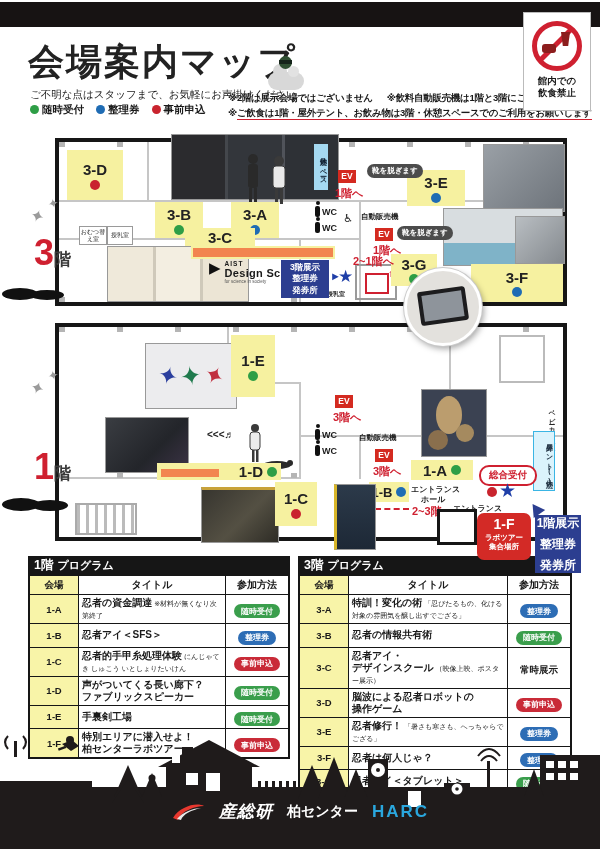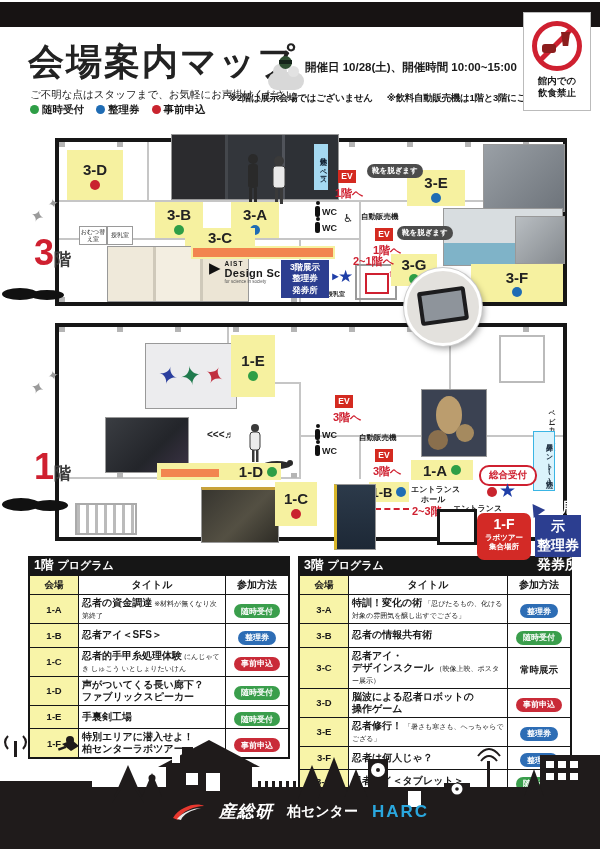--- a/index.html
+++ b/index.html
@@ -128,23 +128,25 @@
     <span class="cloud"></span>
       <span class="head"></span>
       <span class="band"></span>
   </div>
   <div class="abs subtitle">ご不明な点はスタッフまで、お気軽にお声掛けください</div>
   <div class="abs legend">
     <span><span class="ldot js-ldot" style="background: rgb(46, 158, 70);"></span><span>随時受付</span></span>
     <span><span class="ldot js-ldot" style="background: rgb(31, 108, 180);"></span><span>整理券</span></span>
     <span><span class="ldot js-ldot" style="background: rgb(201, 36, 46);"></span><span>事前申込</span></span>
   </div>
-  <div class="abs schedule">開催日 10/28(土)、開催時間 10:00~15:00</div>
   <div class="abs notes1">
     <span>※2階は展示会場ではございません</span><span>※飲料自動販売機は1階と3階にございます</span>
+  </div>
+  <div class="abs notes2">
+    <span>※</span><span class="u-red">ご飲食は1階・屋外テント、お飲み物は3階・休憩スペースでのご利用をお願いします</span>
   </div>
 
   <div class="abs map map3f">
     <div class="pillars" style="left:0;top:0;width:504px;"></div>
     <div class="wall" style="left:0;top:58px;width:504px;height:2px;"></div>
     <div class="wall" style="left:0;top:96px;width:300px;height:2px;"></div>
     <div class="wall" style="left:88px;top:0;width:2px;height:58px;"></div>
     <div class="wall" style="left:146px;top:0;width:2px;height:58px;"></div>
     <div class="wall" style="left:210px;top:0;width:2px;height:58px;"></div>
     <div class="wall" style="left:268px;top:0;width:2px;height:58px;"></div>
@@ -339,21 +341,21 @@
     <div class="redtxt" style="left:306px;top:176px;font-size:9px;">◄</div>
     <div class="dash-arrow" style="left:316px;top:181px;width:34px;"></div>
     <div class="redtxt" style="left:353px;top:177px;">2~3階へ</div>
     <div class="stairs" style="left:16px;top:176px;width:58px;height:28px;border-color:#aaa;background:repeating-linear-gradient(90deg,#bbb 0 3px,#fff 3px 9px);"></div>
 
     <div class="labf" style="left:418px;top:186px;width:54px;height:44px;">
       <div class="l1">1-F</div>
       <div class="l23">ラボツアー</div>
       <div class="l23">集合場所</div>
     </div>
-    <div class="bluebox" style="left:476px;top:188px;width:46px;height:42px;font-size:14px;">
+    <div class="bluebox" style="left:476px;top:188px;width:46px;height:58px;font-size:12px;justify-content:space-between;">
       <span>1階展示</span>
       <span>整理券</span>
       <span>発券所</span>
     </div>
     <div style="position:absolute;left:470px;top:176px;width:0;height:0;border-left:7px solid transparent;border-right:7px solid transparent;border-bottom:12px solid #2c3e90;transform:rotate(-35deg);z-index:7;"></div>
   </div>
 
   <div class="shuriken" style="left:30px;top:378px;font-size:17px;transform:rotate(18deg);">✦</div>
   <div class="shuriken" style="left:48px;top:368px;font-size:13px;transform:rotate(-12deg);">✦</div>
   <div class="floor-label" style="left:34px;top:446px;">

